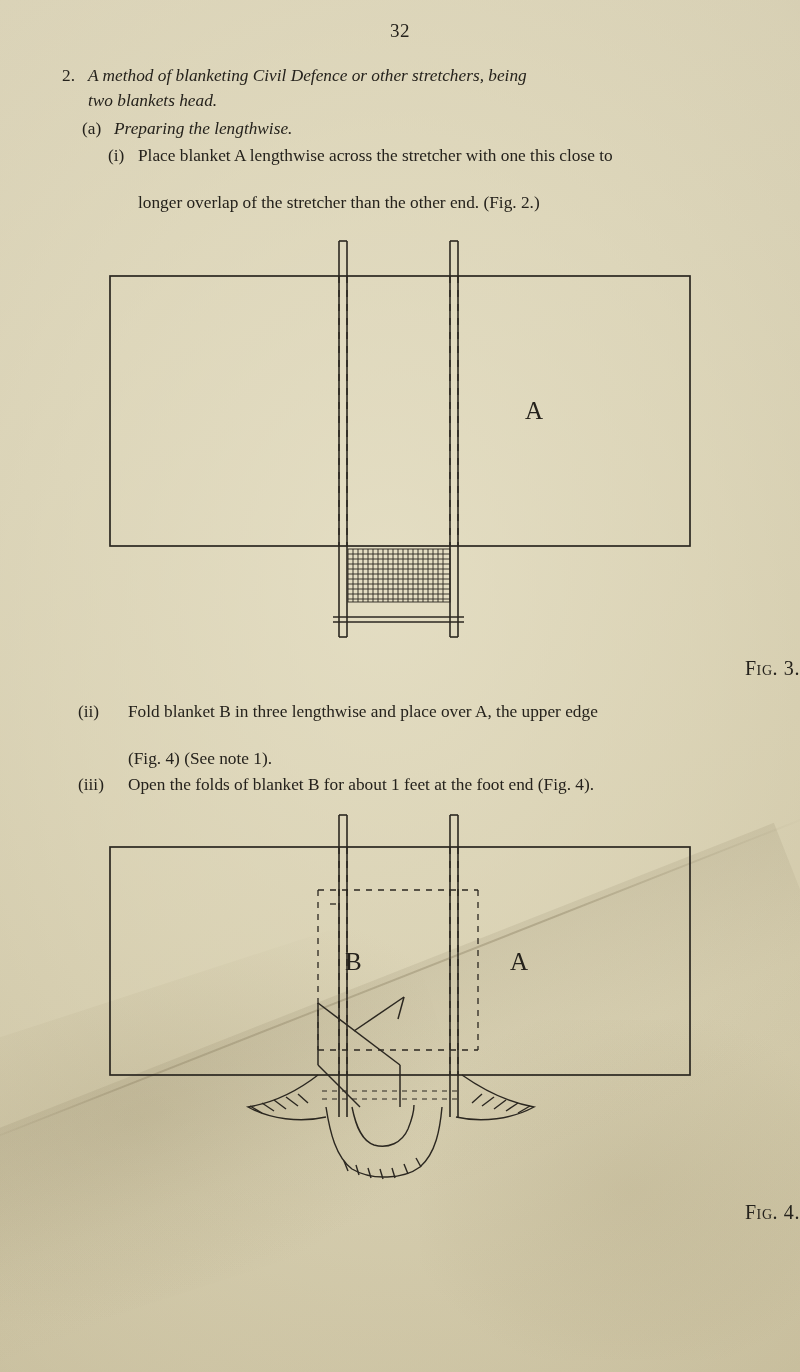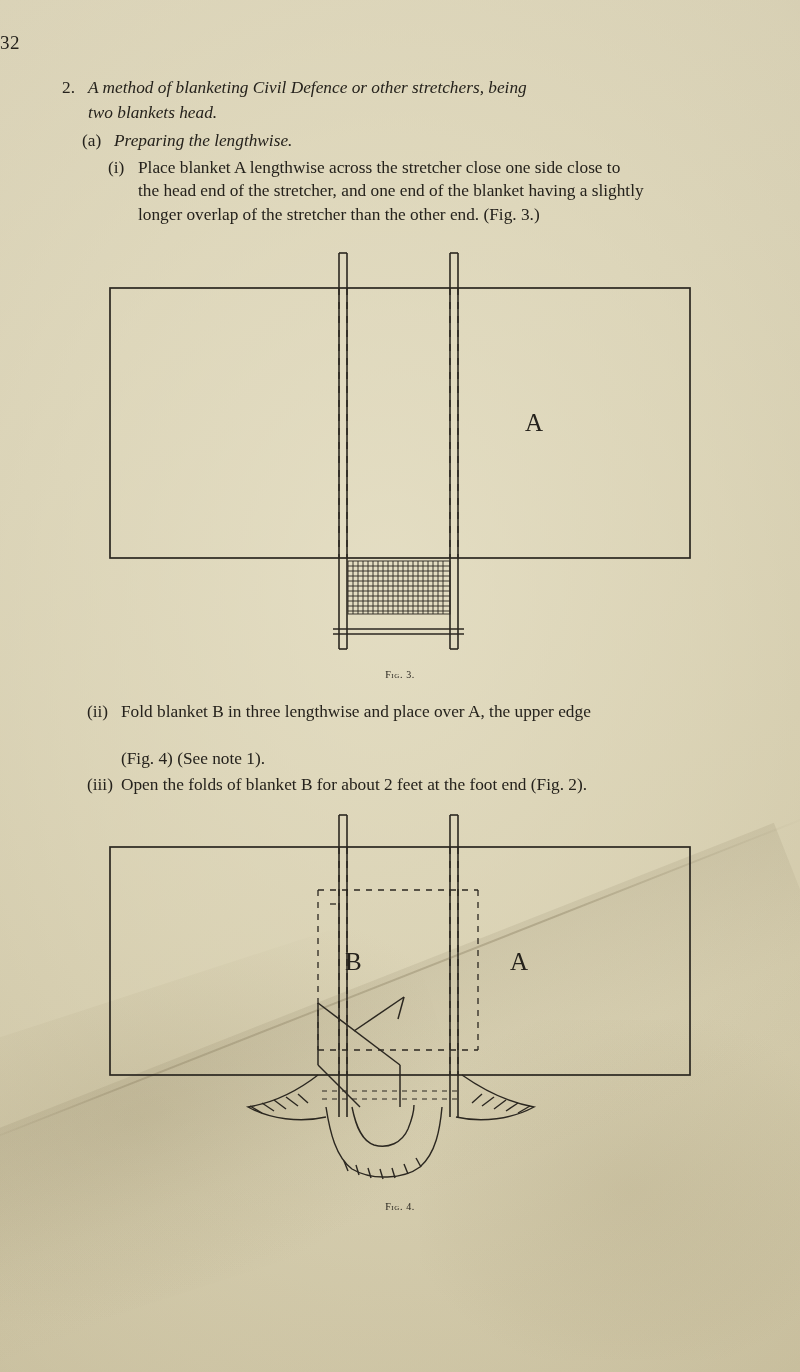--- a/index.html
+++ b/index.html
@@ -62,23 +62,23 @@
     pointer-events: none;
   }
 
   .page {
     position: relative;
     z-index: 2;
     padding: 0;
   }
 
   .page-number {
-    text-align: left;
+    text-align: center;
     font-size: 19px;
-    margin-top: 32px;
+    margin-top: 20px;
     letter-spacing: 0.5px;
   }
 
   .body-block {
     margin: 22px 52px 0 52px;
     font-size: 17.3px;
     line-height: 1.37;
   }
 
   .para {
@@ -96,38 +96,39 @@
   .lvl1 { margin-left: 10px; }
   .lvl1 .marker { width: 26px; }
   .lvl2 { margin-left: 30px; margin-top: 4px; }
   .lvl2 .marker { width: 32px; }
   .lvl3 { margin-left: 56px; margin-top: 3px; }
   .lvl3 .marker { width: 30px; }
 
   .it { font-style: italic; }
 
   .para-ii, .para-iii {
-    margin-left: 35px;
+    margin-left: 26px;
     margin-top: 2px;
+    gap: 16px;
   }
   .para-ii .marker, .para-iii .marker { width: 34px; }
 
   .sec2-text {
     font-size: 17.3px;
     line-height: 1.42;
   }
 
   
   .fig-wrap {
     position: relative;
     width: 800px;
   }
   .fig-caption {
-    text-align: center;
-    font-size: 10px;
+    text-align: right;
+    font-size: 20px;
     letter-spacing: 0.6px;
     font-variant: small-caps;
   }
   .fig-caption .cap-label { }
 </style>
 </head>
 <body>
 
 <div class="paper-tint"></div>
 <div class="smudge-a"></div>
@@ -148,23 +149,23 @@
     </div>
 
     <div class="para lvl2">
       <span class="marker">(a)</span>
       <span class="ptext it">Preparing the lengthwise.</span>
     </div>
 
     <div class="para lvl3">
       <span class="marker">(i)</span>
       <span class="ptext">
-        <span>Place blanket A lengthwise across the stretcher close one side close to</span><br>
-        <span>the head end of the stretcher, and one end of the blanket having a slightly</span><br>
-        <span>longer overlap of the stretcher than the other end.   (Fig. 3.)</span>
+        <span>Place blanket A lengthwise across the stretcher with one this close to</span><br>
+        <br>
+        <span>longer overlap of the stretcher than the other end.   (Fig. 2.)</span>
       </span>
     </div>
   </div>
 
   <div class="fig-wrap" style="margin-top:14px;">
     <svg width="800" height="430" viewBox="0 0 800 430">
       <g stroke="#2b2720" fill="none" stroke-width="1.6">
 
         <line x1="339" y1="12" x2="339" y2="408"></line>
         <line x1="347" y1="12" x2="347" y2="408"></line>
@@ -233,21 +234,21 @@
     <div class="para para-ii">
       <span class="marker">(ii)</span>
       <span class="ptext">
         <span>Fold blanket B in three lengthwise and place over A, the upper edge</span><br>
         <br>
         <span>(Fig. 4) (See note 1).</span>
       </span>
     </div>
     <div class="para para-iii">
       <span class="marker">(iii)</span>
-      <span class="ptext">Open the folds of blanket B for about 2 feet at the foot end (Fig. 2).</span>
+      <span class="ptext">Open the folds of blanket B for about 1 feet at the foot end (Fig. 4).</span>
     </div>
   </div>
 
   <div class="fig-wrap" style="margin-top:10px;">
     <svg width="800" height="400" viewBox="0 0 800 400">
       <g stroke="#2b2720" fill="none" stroke-width="1.6">
 
         <line x1="339" y1="8" x2="339" y2="310"></line>
         <line x1="347" y1="8" x2="347" y2="310"></line>
         <line x1="450" y1="8" x2="450" y2="310"></line>

